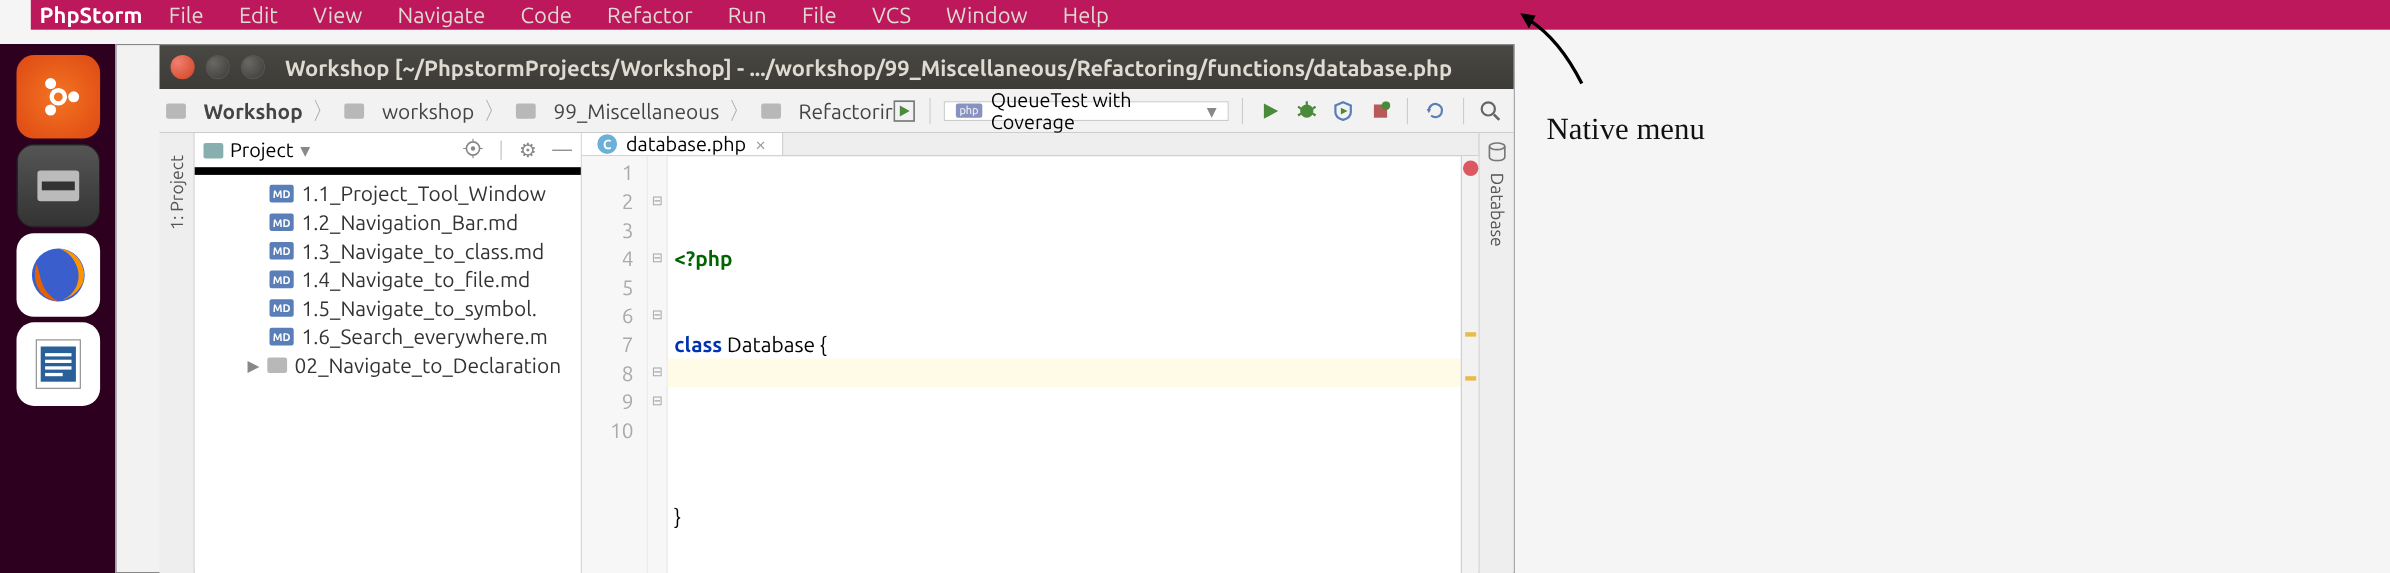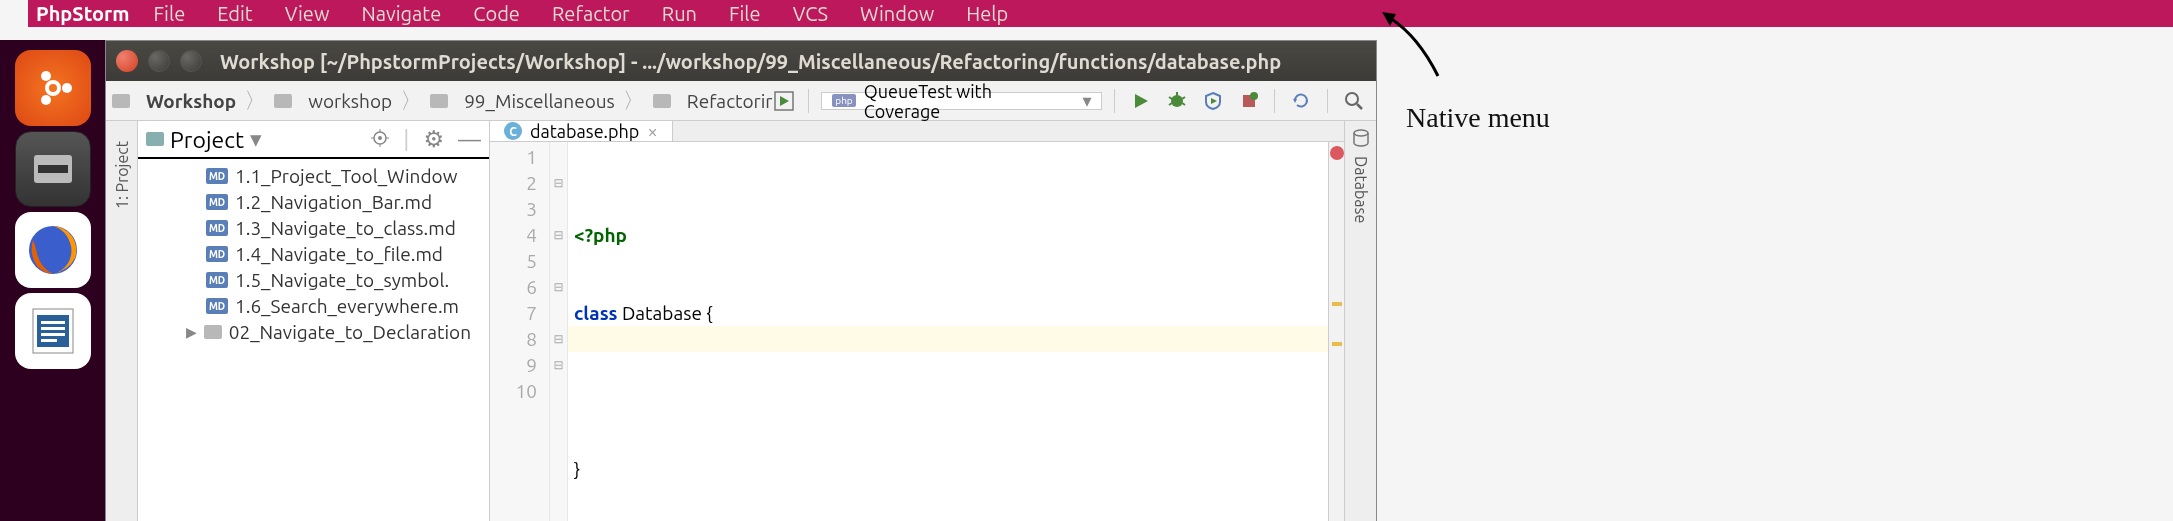--- a/index.html
+++ b/index.html
@@ -12,21 +12,21 @@
     .app-files { background: linear-gradient(180deg, #555 0%, #333 100%); border: 1px solid #222; }
     .app-firefox { background: #fff; }
     .app-writer { background: #fff; }
     
     
     .menubar { position: absolute; top: 0; left: 0; right: 0; height: 27px; background: #be185d; display: flex; align-items: center; padding-left: 8px; color: #dfdbd2; font-size: 20px; margin-left: 28px; }
     .app-name { font-weight: bold; color: #fff; margin-right: 8px; }
     .menu-item { padding: 0 16px; cursor: pointer; }
     
     
-    .window { position: absolute; left: 105px; top: 40px; width: 1272px; height: 481px; background: #f2f2f2; border: 1px solid #888; }
+    .window { position: absolute; left: 105px; top: 40px; width: 1272px; height: 481px; background: #f2f2f2; border: 1px solid #888; padding-left: 39px; }
     .titlebar { height: 40px; background: linear-gradient(180deg, #4a4843 0%, #3c3b37 100%); display: flex; align-items: center; padding: 0 10px; color: #dfdbd2; font-size: 20px; }
     .window-controls { display: flex; gap: 10px; margin-right: 18px; }
     .win-btn { width: 22px; height: 22px; border-radius: 50%; }
     .win-close { background: radial-gradient(circle at 30% 30%, #f08070, #d14020); }
     .win-min, .win-max { background: radial-gradient(circle at 30% 30%, #6a6864, #3c3b37); border: 1px solid #555;}
     .title-text { font-weight: bold; white-space: nowrap; overflow: hidden; }
     
     
     .toolbar { height: 40px; background: #f2f2f2; border-bottom: 1px solid #ccc; display: flex; align-items: center; }
     .breadcrumbs { display: flex; align-items: center; flex: 0 0 auto; padding-left: 6px; font-size: 19px; }
@@ -41,21 +41,21 @@
     .dropdown-arrow { color: #888; margin-left: 4px; }
     .action-btn { width: 28px; height: 28px; display: flex; align-items: center; justify-content: center; }
     .sep { width: 1px; height: 24px; background: #ccc; margin: 0 4px; }
     
     
     .main { display: flex; height: 401px; }
     .left-gutter { width: 32px; background: #eee; border-right: 1px solid #ccc; display: flex; flex-direction: column; align-items: center; padding-top: 20px; }
     .vert-label { writing-mode: vertical-rl; transform: rotate(180deg); font-size: 16px; color: #555; cursor: pointer; }
     
     .project-panel { width: 352px; background: #fff; border-right: 1px solid #ccc; display: flex; flex-direction: column; }
-    .panel-header { height: 38px; border-bottom: 2px solid #000000; display: flex; align-items: center; padding: 0 8px; font-size: 23px; gap: 24px; }
+    .panel-header { height: 38px; border-bottom: 7px solid #000000; display: flex; align-items: center; padding: 0 8px; font-size: 18px; gap: 24px; }
     .panel-title { display: flex; align-items: center; gap: 6px; }
     .panel-icons { margin-left: auto; display: flex; gap: 14px; color: #888; }
     .tree { flex: 1; overflow: hidden; font-size: 19px; padding-top: 4px; }
     .tree-item { display: flex; align-items: center; gap: 7px; padding: 2px 0 2px 68px; white-space: nowrap; color: #333; cursor: pointer; }
     .tree-item.with-arrow { padding-left: 48px; }
     .tree-arrow { color: #888; font-size: 14px; }
     .md-icon { width: 22px; height: 16px; background: #5a7fb8; color: #fff; font-size: 10px; font-weight: bold; border-radius: 2px; display: inline-flex; align-items: center; justify-content: center; }
     
     .editor-area { flex: 1; display: flex; flex-direction: column; background: #fff; }
     .tabs { height: 38px; border-bottom: 1px solid #ccc; display: flex; align-items: stretch; background: #eee; }

